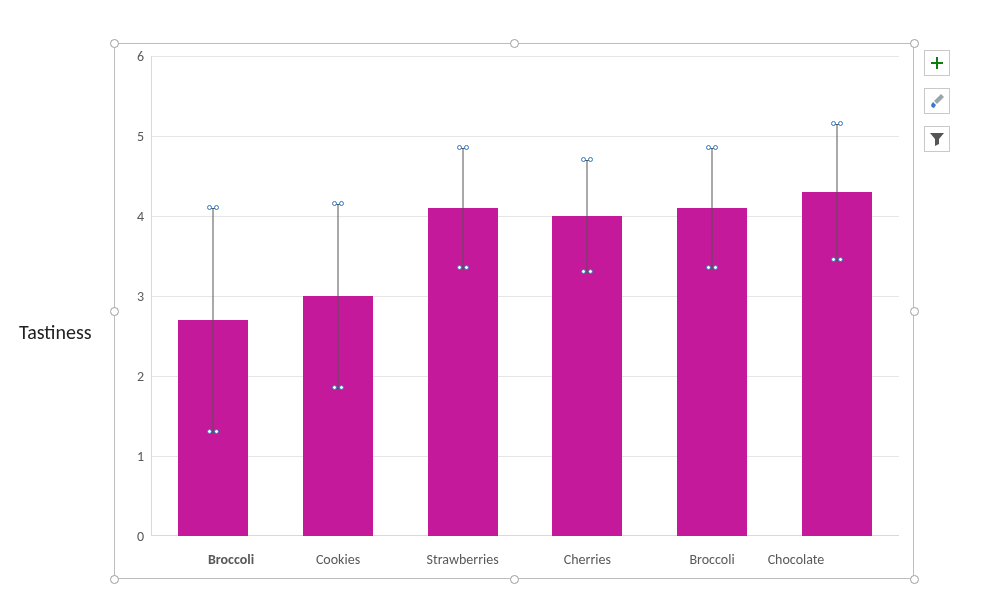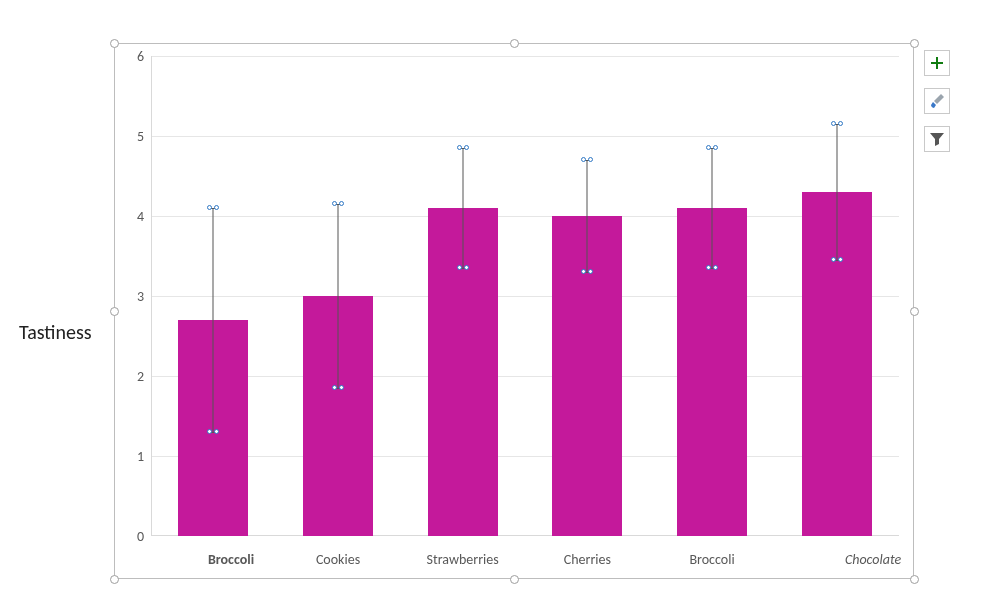--- a/index.html
+++ b/index.html
@@ -213,14 +213,14 @@
     <div class="err-cap" style="left: 712px; top: 268px;"></div>
     <div class="marker" style="left: 712px; top: 148px;"></div>
     <div class="marker" style="left: 712px; top: 268px;"></div>
     <div class="x-tick-label" style="left: 712px; top: 551px;">Broccoli</div>
     <div class="bar" style="left: 801.76px; top: 192px; width: 69.8133px; height: 344px; background: rgb(196, 25, 155);"></div>
     <div class="err-line" style="left: 836.667px; top: 124px; height: 136px;"></div>
     <div class="err-cap" style="left: 836.667px; top: 124px;"></div>
     <div class="err-cap" style="left: 836.667px; top: 260px;"></div>
     <div class="marker" style="left: 836.667px; top: 124px;"></div>
     <div class="marker" style="left: 836.667px; top: 260px;"></div>
-    <div class="x-tick-label" style="left: 873px; top: 551px; font-style: italic;">Chocolate</div>
+    <div class="x-tick-label" style="left: 796px; top: 551px;">Chocolate</div>
   </div>
 
 </body></html>

